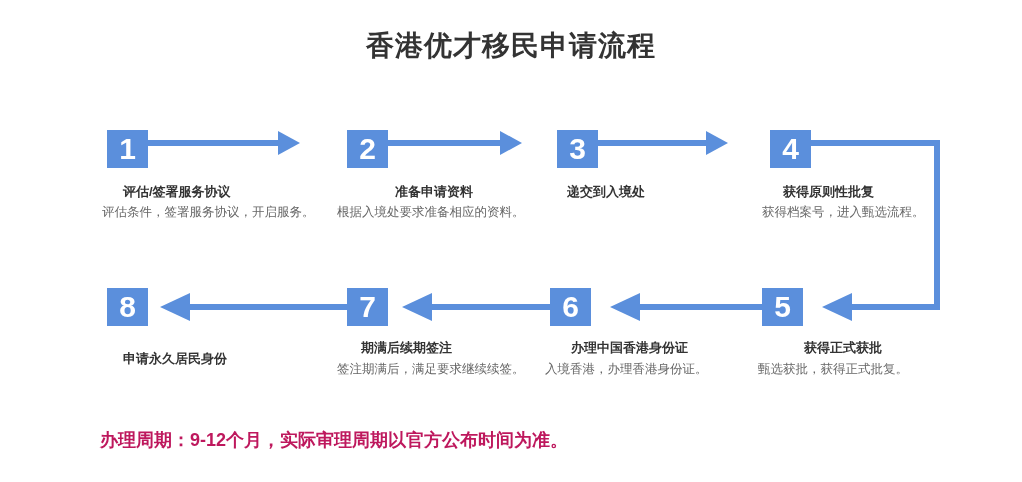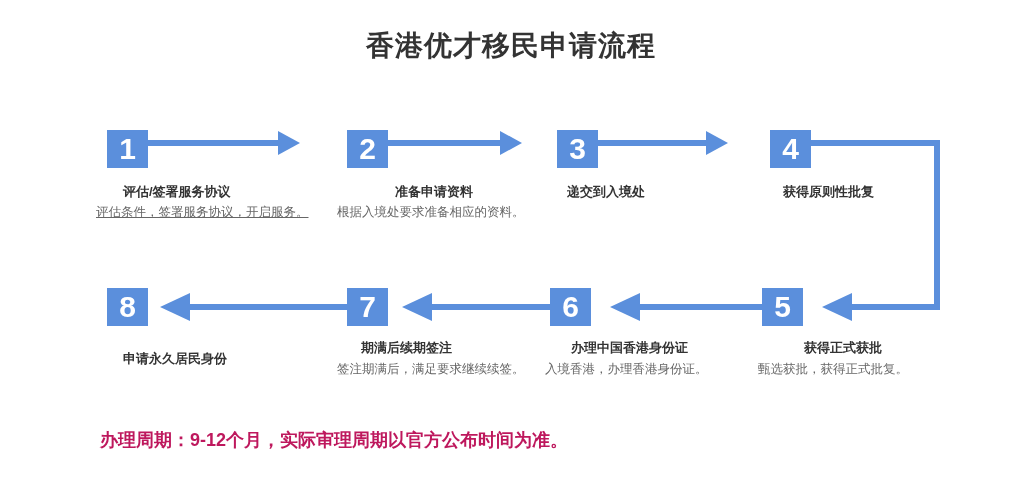--- a/index.html
+++ b/index.html
@@ -116,21 +116,21 @@
   
   .a4l { left: 640px; top: 304px; width: 122px; }
   .a4h { left: 610px; top: 293px; }
   .a5l { left: 432px; top: 304px; width: 118px; }
   .a5h { left: 402px; top: 293px; }
   .a6l { left: 190px; top: 304px; width: 157px; }
   .a6h { left: 160px; top: 293px; }
 
   
   .t1 { left: 123px; top: 183px; }
-  .d1 { left: 96px; top: 204px; text-decoration: underline; }
+  .d1 { left: 102px; top: 204px; }
   .t2 { left: 359px; top: 183px; margin-left: 36px; }
   .d2 { left: 337px; top: 204px; font-family: Liberation Serif, serif; }
   .t3 { left: 567px; top: 183px; }
   .d3 { left: 546px; top: 204px; }
   .t4 { left: 783px; top: 183px; }
   .d4 { left: 762px; top: 204px; }
 
   
   .t8 { left: 123px; top: 350px; }
   .d8 { left: 102px; top: 361px; }
@@ -163,20 +163,21 @@
   <div class="head-r a2h"></div>
 
   <div class="num-box b3">3</div>
   <div class="step-title t3">递交到入境处</div>
 
   <div class="hline a3l"></div>
   <div class="head-r a3h"></div>
 
   <div class="num-box b4">4</div>
   <div class="step-title t4">获得原则性批复</div>
+  <div class="step-desc d4">获得档案号，进入甄选流程。</div>
 
   <div class="hline c-top"></div>
   <div class="vline c-vert"></div>
   <div class="hline c-bot"></div>
   <div class="head-l c-head"></div>
 
   <div class="num-box b5">5</div>
   <div class="step-title t5">获得正式获批</div>
   <div class="step-desc d5">甄选获批，获得正式批复。</div>
 

